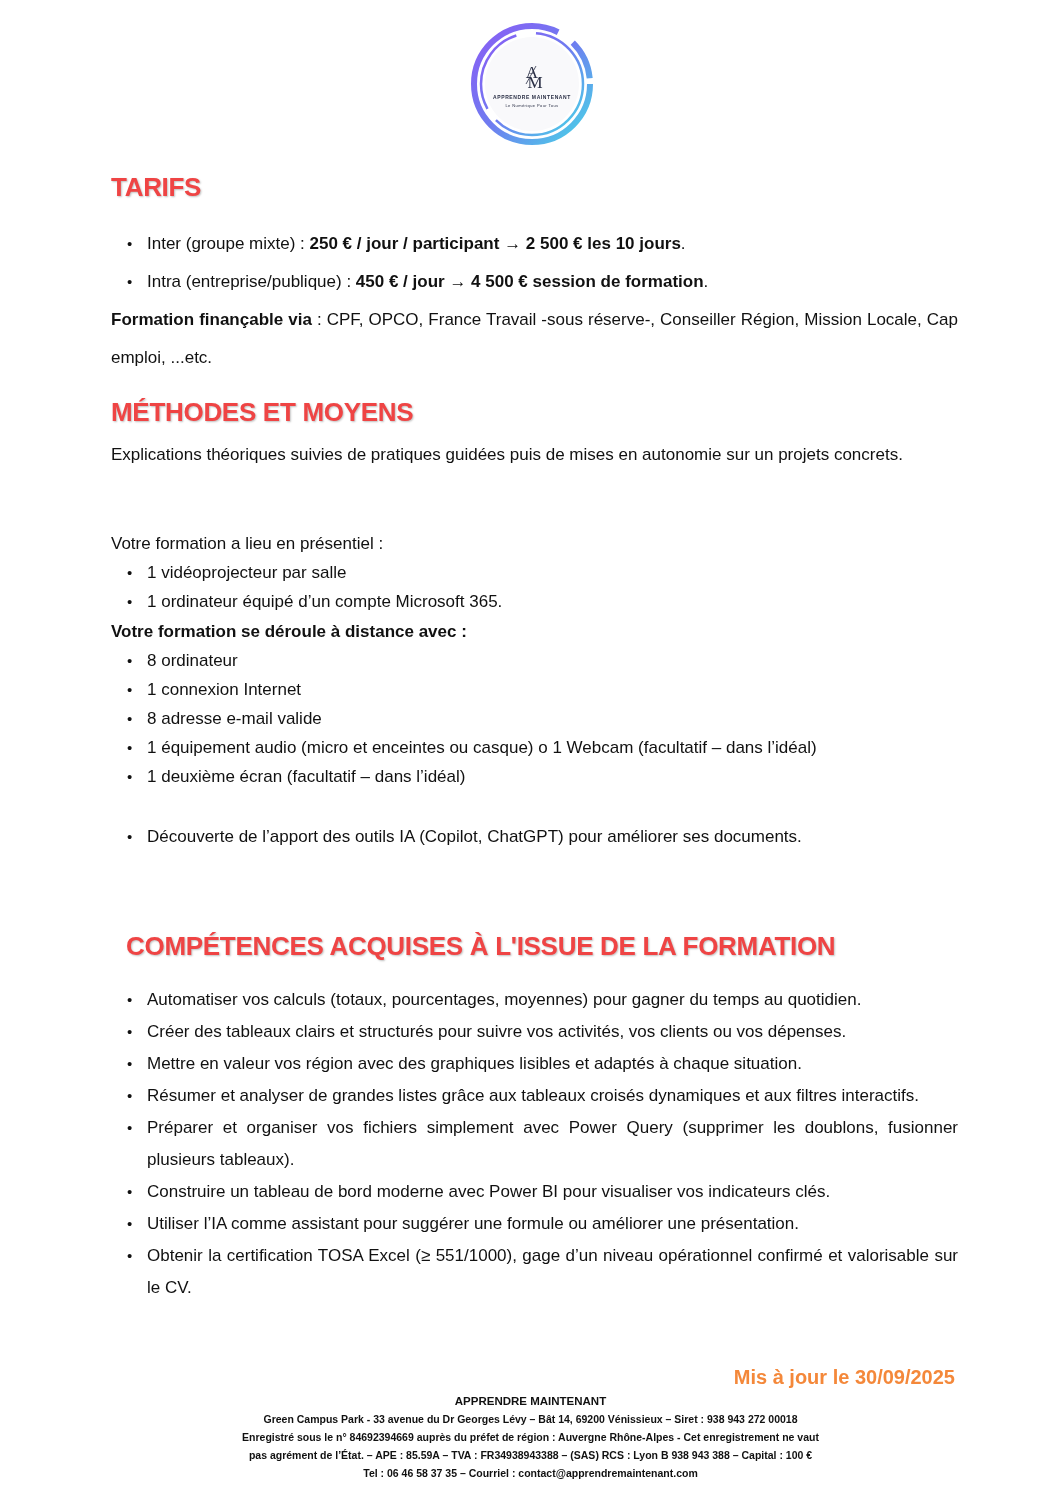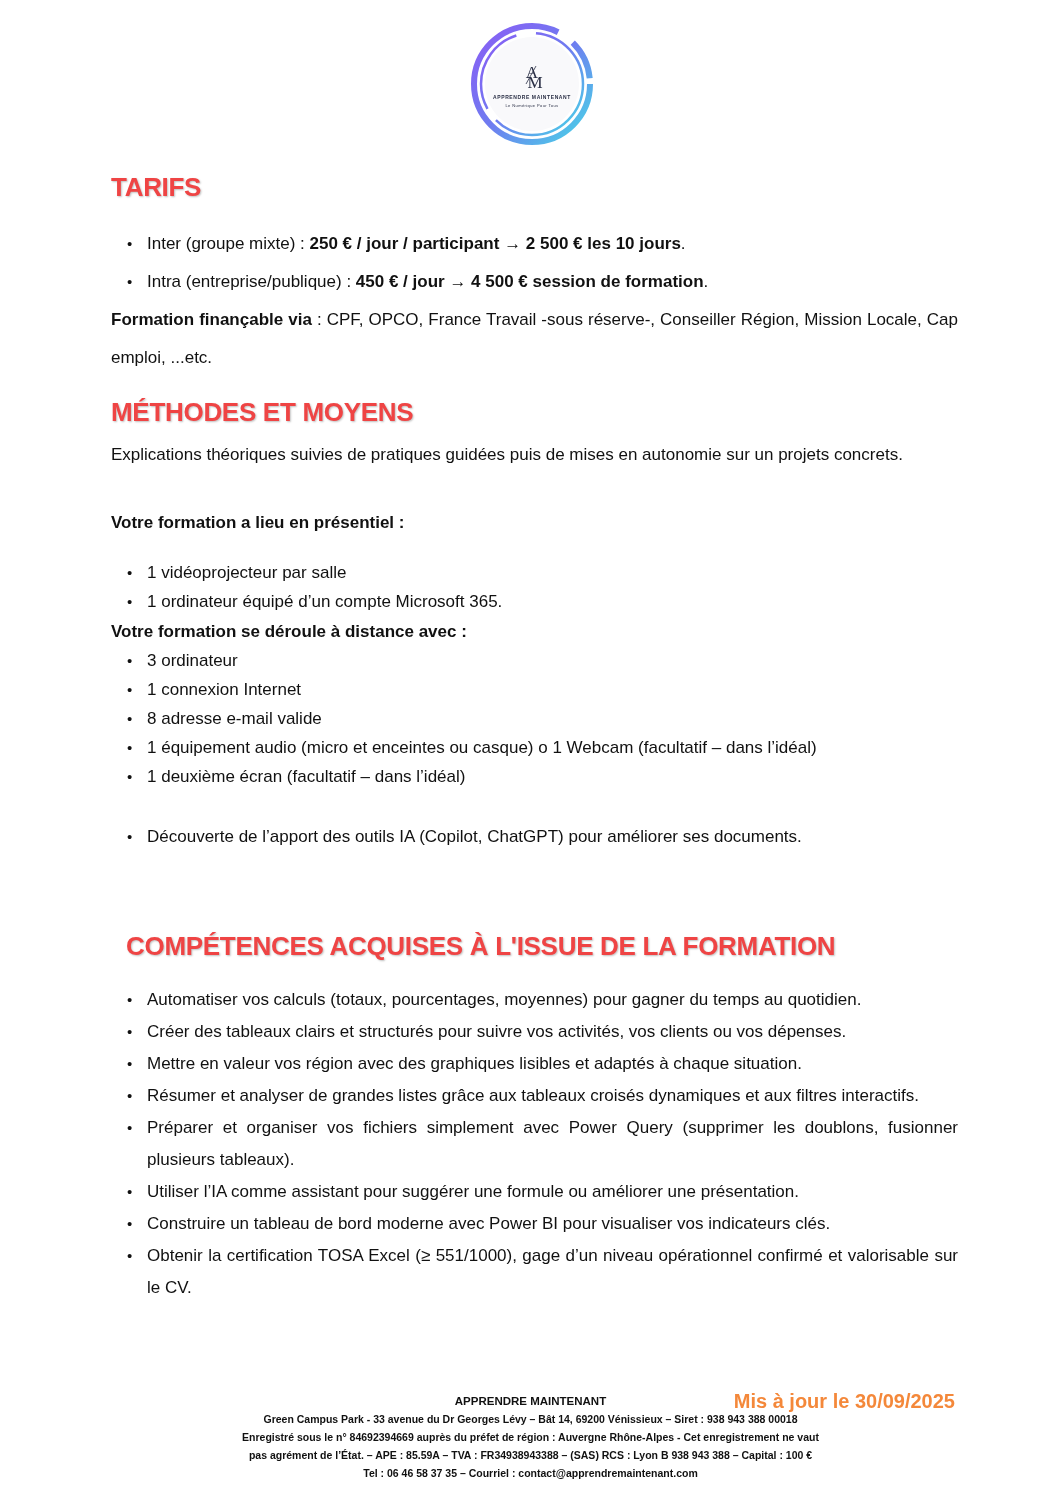--- a/index.html
+++ b/index.html
@@ -41,32 +41,32 @@
       font-size: 15px;
     }
 
     .tarifs-title { position: absolute; top: 3px; left: 0; }
     .tarifs-list { position: absolute; top: 55px; left: 0; width: 847px; line-height: 38px; }
     .financement { position: absolute; top: 131px; left: 0; width: 847px; line-height: 38px; text-align: justify; }
 
     .methodes-title { position: absolute; top: 228px; left: 0; }
     .methodes-text { position: absolute; top: 270px; left: 0; width: 847px; text-align: justify; }
 
-    .presentiel-label { position: absolute; top: 338px; left: 0; font-weight: bold; }
+    .presentiel-label { position: absolute; top: 359px; left: 0; font-weight: normal; }
     .presentiel-list { position: absolute; top: 388px; left: 0; width: 847px; }
     .distance-label { position: absolute; top: 447px; left: 0; font-weight: bold; }
     .distance-list { position: absolute; top: 476px; left: 0; width: 847px; }
     .extras-list { position: absolute; top: 652px; left: 0; width: 847px; }
 
     .competences-title { position: absolute; top: 762px; left: 15px; }
     .competences-list { position: absolute; top: 814px; left: 0; width: 847px; line-height: 32px; }
 
     .updated {
       position: absolute; right: 106px; top: 1366px;
-      font-size: 20px; font-weight: bold; color: #f4883a; margin-top: 24px;
+      font-size: 20px; font-weight: bold; color: #f4883a;
     }
 
     .footer {
       position: absolute; left: 0; top: 1392px; width: 1061px;
       text-align: center; font-size: 10.5px; line-height: 18px; font-weight: bold; color: #111;
     }
     .footer .company { font-size: 11.5px; }
     b, strong { font-weight: bold; }
   </style>
 </head>
@@ -109,46 +109,46 @@
     <p class="methodes-text">Explications théoriques suivies de pratiques guidées puis de mises en autonomie sur un projets concrets.</p>
 
     <p class="presentiel-label">Votre formation a lieu en présentiel :</p>
     <ul class="bullets presentiel-list">
       <li>1 vidéoprojecteur par salle</li>
       <li>1 ordinateur équipé d’un compte Microsoft 365.</li>
     </ul>
 
     <p class="distance-label">Votre formation se déroule à distance avec :</p>
     <ul class="bullets distance-list">
-      <li>3 ordinateur</li>
+      <li>8 ordinateur</li>
       <li>1 connexion Internet</li>
       <li>8 adresse e-mail valide</li>
       <li>1 équipement audio (micro et enceintes ou casque) o 1 Webcam (facultatif – dans l’idéal)</li>
       <li>1 deuxième écran (facultatif – dans l’idéal)</li>
     </ul>
 
     <ul class="bullets extras-list">
       <li>Découverte de l’apport des outils IA (Copilot, ChatGPT) pour améliorer ses documents.</li>
     </ul>
 
     <h2 class="section-title competences-title">COMPÉTENCES ACQUISES À L'ISSUE DE LA FORMATION</h2>
     <ul class="bullets competences-list">
       <li>Automatiser vos calculs (totaux, pourcentages, moyennes) pour gagner du temps au quotidien.</li>
       <li>Créer des tableaux clairs et structurés pour suivre vos activités, vos clients ou vos dépenses.</li>
       <li>Mettre en valeur vos région avec des graphiques lisibles et adaptés à chaque situation.</li>
       <li>Résumer et analyser de grandes listes grâce aux tableaux croisés dynamiques et aux filtres interactifs.</li>
       <li>Préparer et organiser vos fichiers simplement avec Power Query (supprimer les doublons, fusionner plusieurs tableaux).</li>
+      <li>Construire un tableau de bord moderne avec Power BI pour visualiser vos indicateurs clés.</li>
       <li>Utiliser l’IA comme assistant pour suggérer une formule ou améliorer une présentation.</li>
-      <li>Construire un tableau de bord moderne avec Power BI pour visualiser vos indicateurs clés.</li>
       <li>Obtenir la certification TOSA Excel (≥ 551/1000), gage d’un niveau opérationnel confirmé et valorisable sur le CV.</li>
     </ul>
   </div>
 
   <div class="updated">Mis à jour le 30/09/2025</div>
 
   <div class="footer">
     <div class="company">APPRENDRE MAINTENANT</div>
-    <div>Green Campus Park - 33 avenue du Dr Georges Lévy – Bât 14, 69200 Vénissieux  – Siret : 938 943 388 00018</div>
+    <div>Green Campus Park - 33 avenue du Dr Georges Lévy – Bât 14, 69200 Vénissieux  – Siret : 938 943 272 00018</div>
     <div>Enregistré sous le n° 84692394669 auprès du préfet de région : Auvergne Rhône-Alpes - Cet enregistrement ne vaut</div>
     <div>pas agrément de l’État. – APE : 85.59A – TVA : FR34938943388 – (SAS) RCS : Lyon B 938 943 388 – Capital : 100 €</div>
     <div>Tel : 06 46 58 37 35 – Courriel : contact@apprendremaintenant.com</div>
   </div>
 </div>
 
 </body></html>

